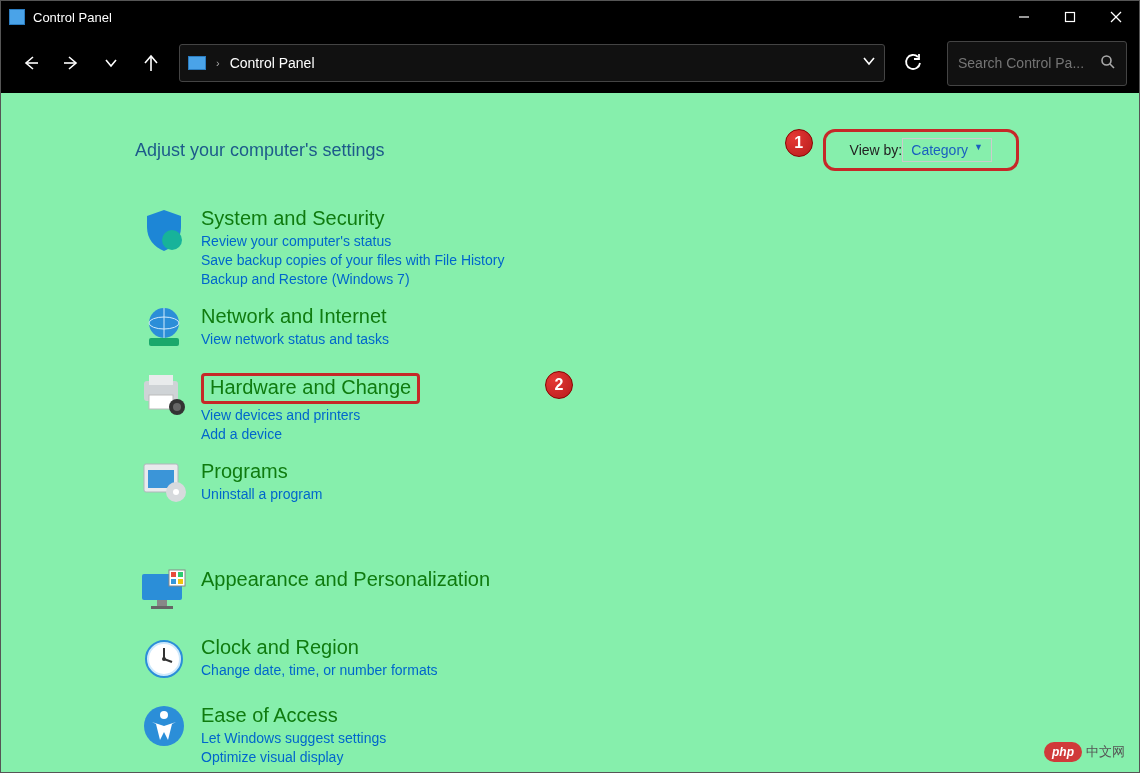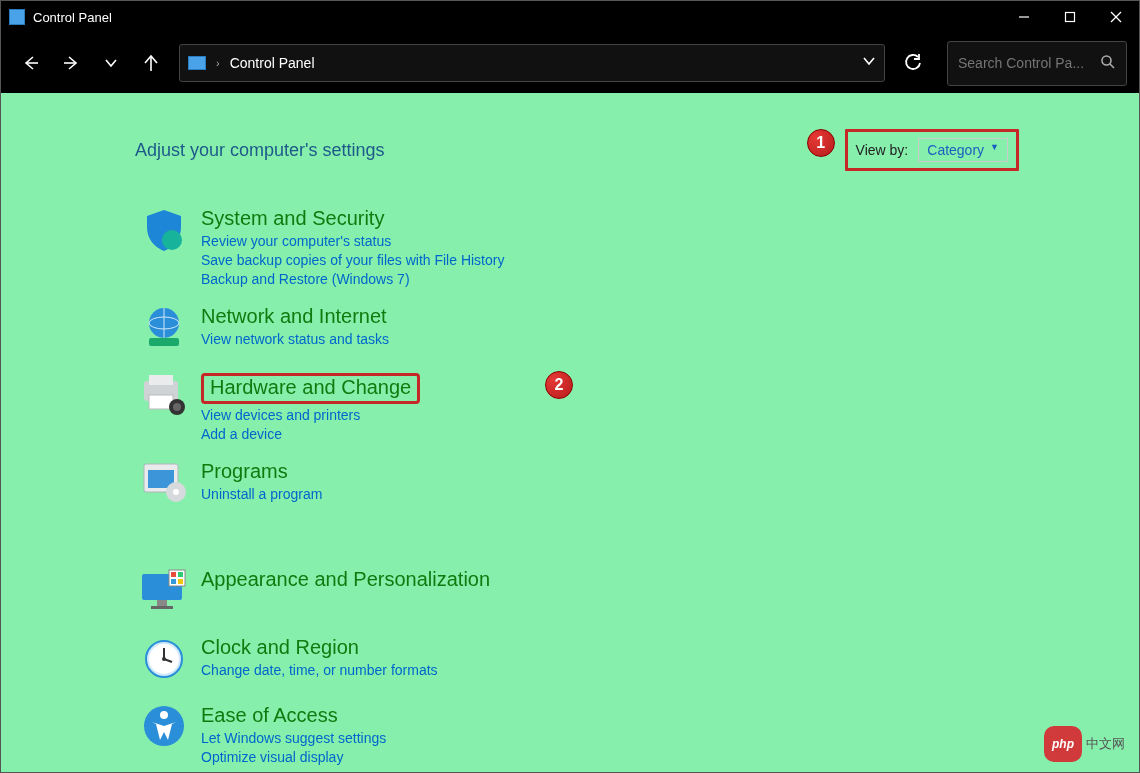--- a/index.html
+++ b/index.html
@@ -76,25 +76,24 @@
   }
   .header-row {
     display:flex;
     justify-content:space-between;
     align-items:center;
     padding: 0 120px 0 134px;
   }
   .page-heading { font-size:18px; color:#1d5a8a; font-weight:400; }
   .viewby-box {
     border: 3px solid #c62828;
-    border-radius:1px;
-    padding: 6px 8px;
-    display:flex;
-    align-items:center;
-    gap:10px;
+    border-radius:12px;
+    padding: 6px 24px;
+    display:flex;
+    align-items:center;
     position:relative;
   }
   .viewby-label { font-size:14px; color:#222; }
   .viewby-select {
     border:1px solid #ccc;
     padding:3px 8px;
     color:#1a5fbf;
     font-size:14px;
     display:flex;
     align-items:flex-start;
@@ -156,21 +155,21 @@
     font-size:13px;
     color:#555;
     display:flex;
     align-items:center;
     gap:4px;
   }
   .watermark .pill {
     background:#d03a3a;
     color:#fff;
     border-radius:10px;
-    padding:11px 8px;
+    padding:3px 8px;
     font-style:italic;
     font-weight:bold;
     font-size:12px;
   }
 </style>
 </head>
 <body>
 
 <div class="titlebar">
   <div class="titlebar-left">

